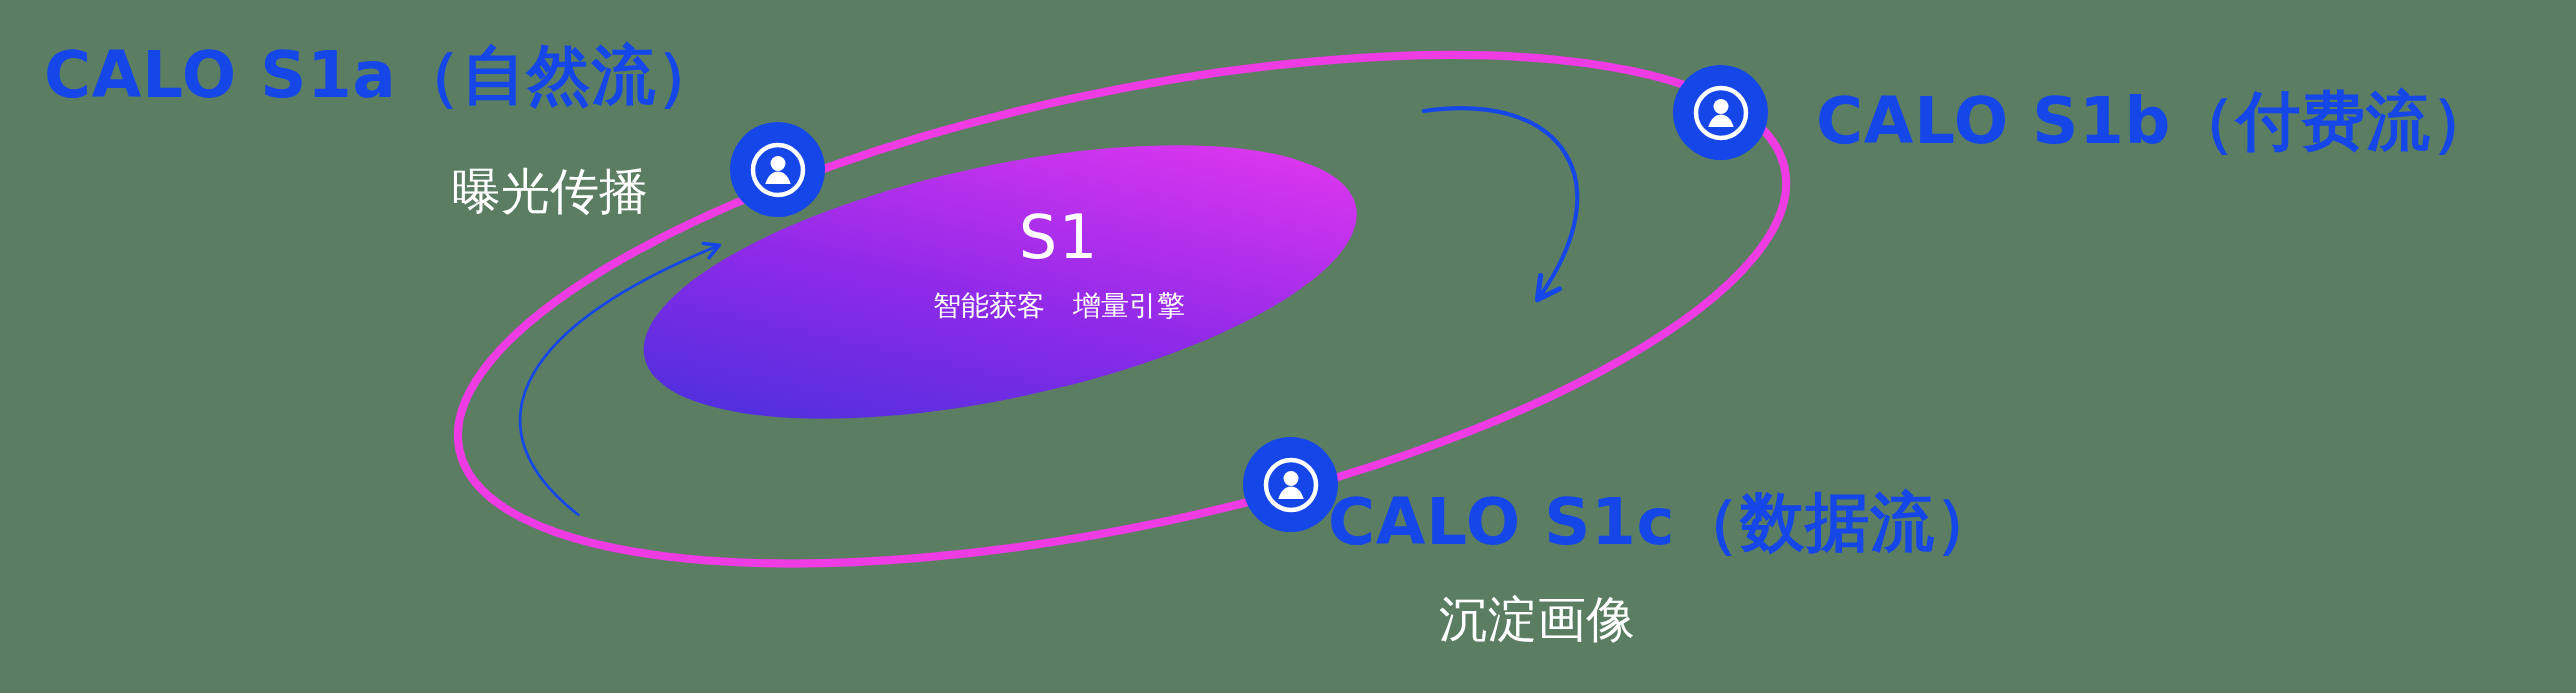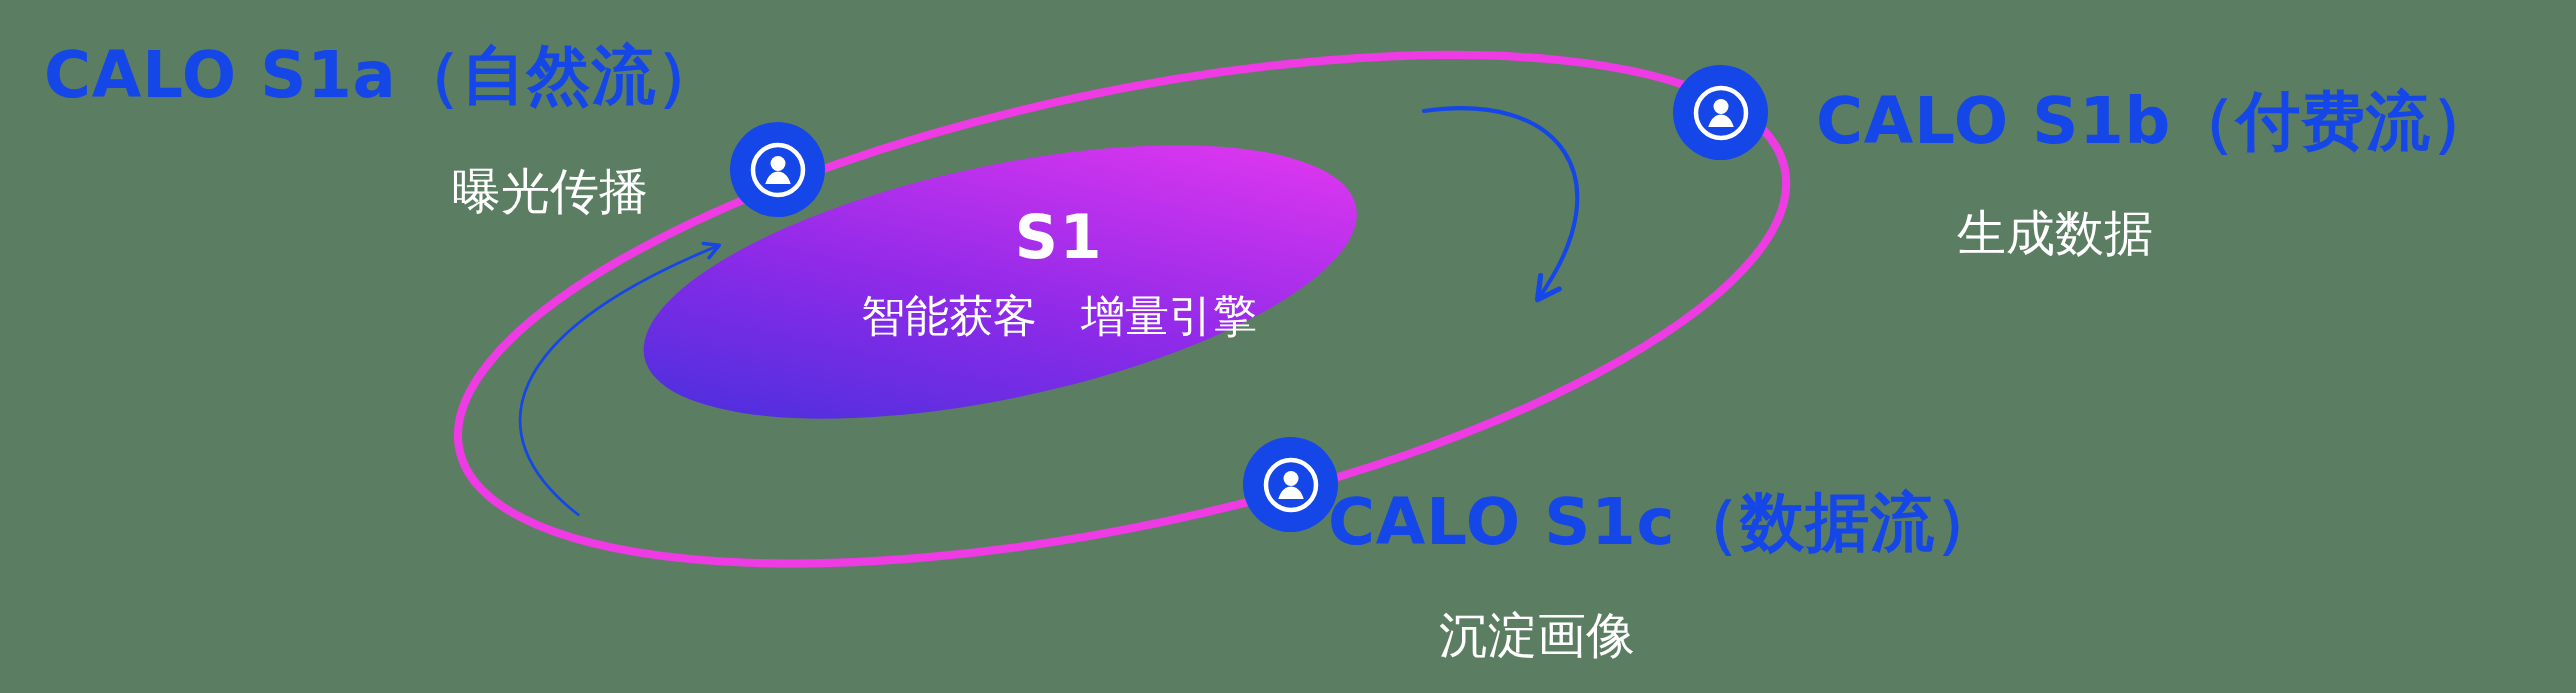--- a/index.html
+++ b/index.html
@@ -49,41 +49,41 @@
   .core-text {
     position: absolute;
     left: 1059px;
     top: 202px;
     transform: translateX(-50%);
     text-align: center;
     color: #ffffff;
   }
   .core-title {
     font-size: 60px;
-    font-weight: 700;
+    font-weight: 400;
     letter-spacing: 1.8px;
   }
   .core-subtitle {
-    font-size: 44px;
+    font-size: 28px;
     font-weight: 500;
     margin-top: 14.5px;
     white-space: pre;
   }
   
   #label-s1a { left: 44px;  top: 40px;  }
   #sub-s1a   { left: 440px; top: 165px; margin-left: 12px; }
   #node-s1a  { left: 730px; top: 122px; }
 
   #node-s1b  { left: 1673px; top: 65px;  }
   #label-s1b { left: 1816px; top: 86px;  }
   #sub-s1b   { left: 1957px; top: 207px; }
 
   #node-s1c  { left: 1243px; top: 437px; }
   #label-s1c { left: 1328px; top: 487px; }
-  #sub-s1c   { left: 1439px; top: 593px; margin-top: 16px; }
+  #sub-s1c   { left: 1439px; top: 593px; }
 </style>
 </head>
 <body>
 
 <div class="canvas">
 
   <svg class="diagram-svg" viewBox="0 0 2833 763">
     <defs>
       <linearGradient id="coreGrad" x1="0%" y1="85%" x2="100%" y2="15%">
         <stop offset="0%" stop-color="#4430dc"></stop>
@@ -120,21 +120,20 @@
   </div>
 
   <div class="node" id="node-s1b">
     <svg width="60" height="60" viewBox="0 0 24 24">
       <circle cx="12" cy="12" r="10" fill="none" stroke="#ffffff" stroke-width="1.8"></circle>
       <circle cx="12" cy="9.4" r="3" fill="#ffffff"></circle>
       <path d="M6.9 17.6 C8 14 10 12.6 12 12.6 C14 12.6 16 14 17.1 17.6 Z" fill="#ffffff"></path>
     </svg>
   </div>
   <div class="label-blue" id="label-s1b">CALO S1b（付费流）</div>
-  <div class="sublabel" id="sub-s1b">生成数据</div>
 
   <div class="node" id="node-s1c">
     <svg width="60" height="60" viewBox="0 0 24 24">
       <circle cx="12" cy="12" r="10" fill="none" stroke="#ffffff" stroke-width="1.8"></circle>
       <circle cx="12" cy="9.4" r="3" fill="#ffffff"></circle>
       <path d="M6.9 17.6 C8 14 10 12.6 12 12.6 C14 12.6 16 14 17.1 17.6 Z" fill="#ffffff"></path>
     </svg>
   </div>
   <div class="label-blue" id="label-s1c">CALO S1c（数据流）</div>
   <div class="sublabel" id="sub-s1c">沉淀画像</div>

